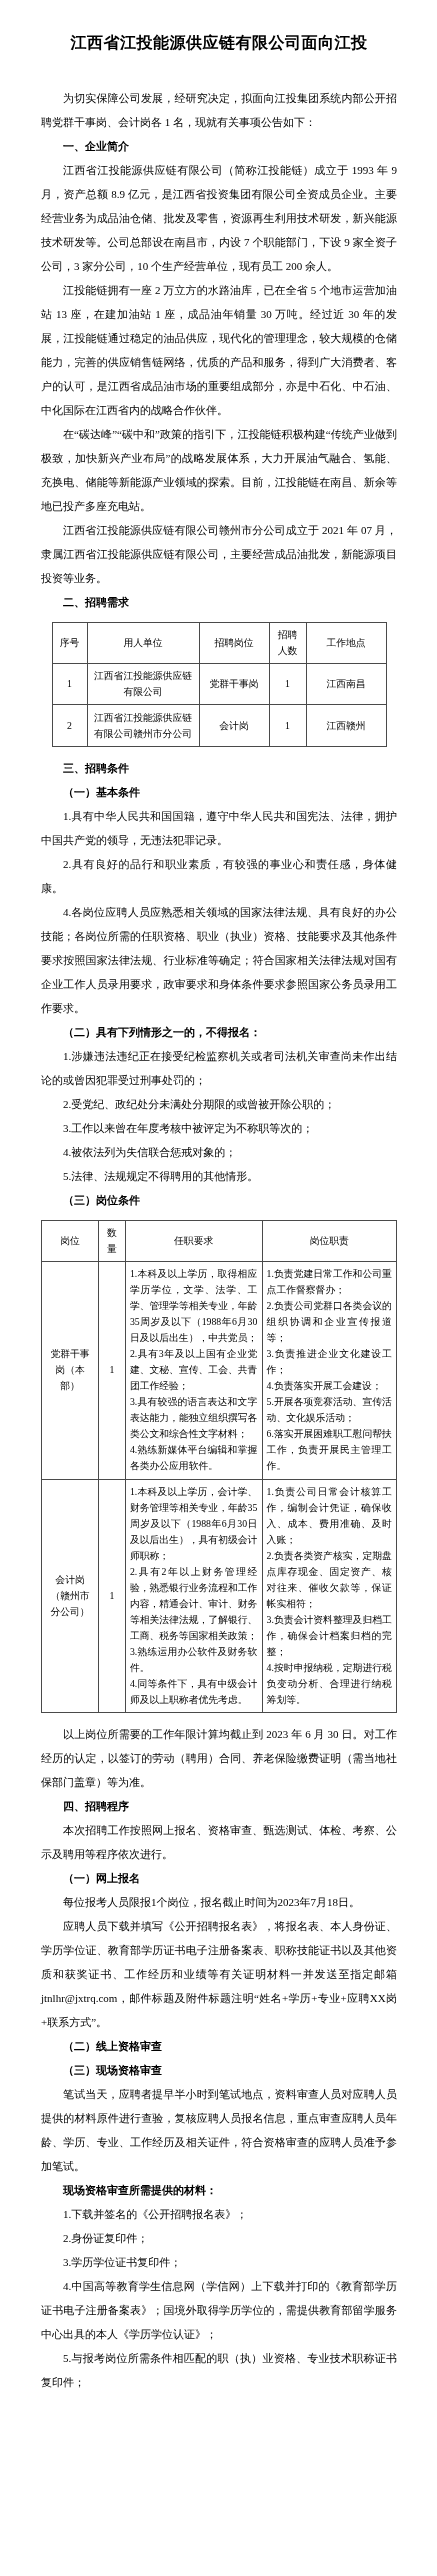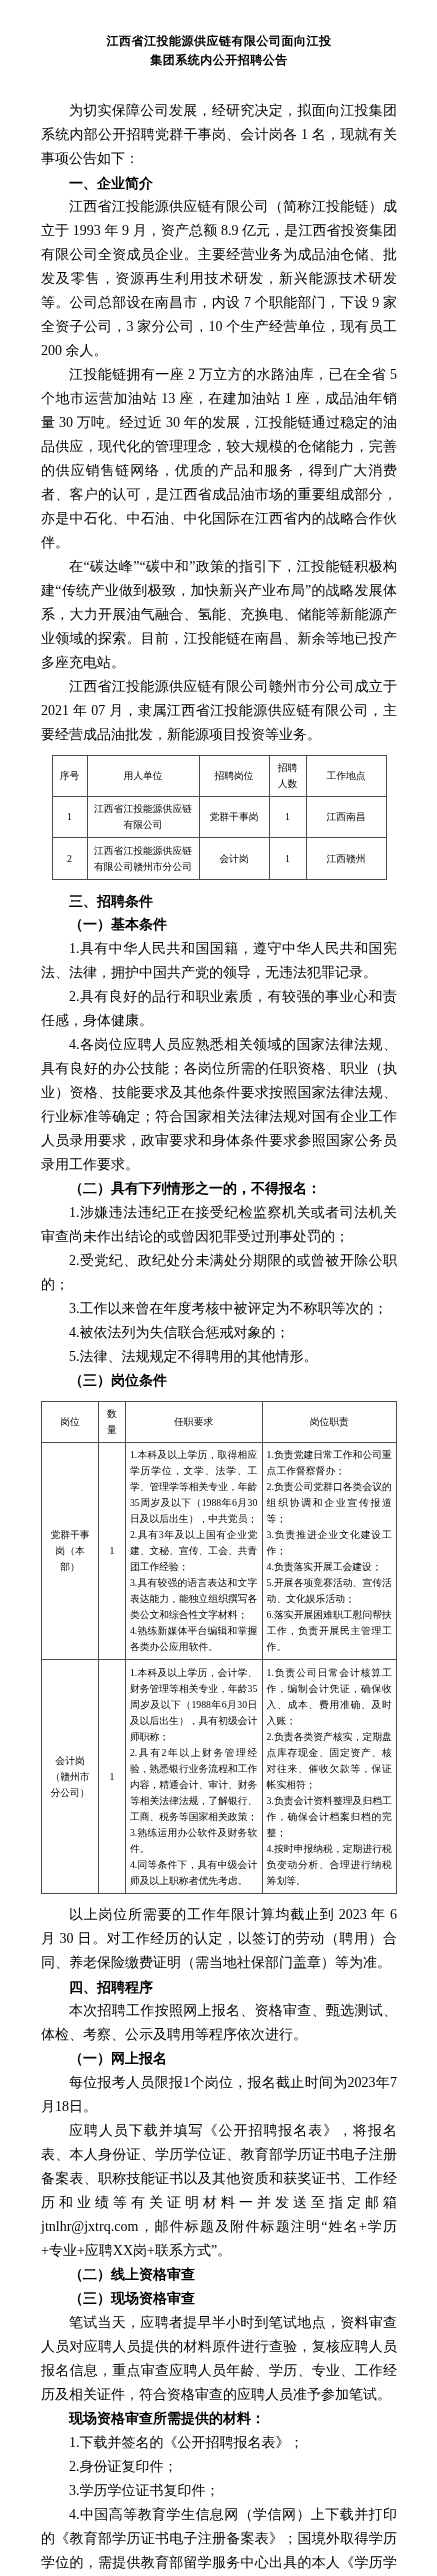--- a/index.html
+++ b/index.html
@@ -4,30 +4,30 @@
 <style>
   html, body { margin: 0; padding: 0; background: #ffffff; }
   body { color: #000000; font-family: "Liberation Serif", serif; }
   #doc {
     width: 438px;
     min-height: 3417px;
     box-sizing: border-box;
     padding: 32px 41px 46px 41px;
   }
   .title {
-    font-family: Liberation Sans, sans-serif;
-    font-size: 12px;
+    font-family: Liberation Mono, monospace;
+    font-size: 16px;
     font-weight: 700;
     text-align: center;
     line-height: 1.62;
     letter-spacing: 0.5px;
     margin: 0 0 28px 0;
   }
   .p, .pb, .h2, .h3 {
-    font-size: 14px;
+    font-size: 11px;
     line-height: 24px;
     text-indent: 2em;
     text-align: justify;
     margin: 0;
   }
   .h2 {
     font-family: "Liberation Sans", sans-serif;
     font-weight: 700;
   }
   .h3 { font-weight: 700; }
@@ -50,28 +50,28 @@
   td.c-center { text-align: center; }
   td.c-left { text-align: left; }
   .cell-line { text-align: justify; }
 </style>
 </head>
 <body>
 
 <div id="doc">
     <div class="title">
       <div>江西省江投能源供应链有限公司面向江投</div>
-      <div>集团系统内公开招聘公告</div>
     </div>
     <div class="p">为切实保障公司发展，经研究决定，拟面向江投集团系统内部公开招聘党群干事岗、会计岗各 1 名，现就有关事项公告如下：</div>
     <div class="h2">一、企业简介</div>
     <div class="p">江西省江投能源供应链有限公司（简称江投能链）成立于 1993 年 9 月，资产总额 8.9 亿元，是江西省投资集团有限公司全资成员企业。主要经营业务为成品油仓储、批发及零售，资源再生利用技术研发，新兴能源技术研发等。公司总部设在南昌市，内设 7 个职能部门，下设 9 家全资子公司，3 家分公司，10 个生产经营单位，现有员工 200 余人。</div>
     <div class="p">江投能链拥有一座 2 万立方的水路油库，已在全省 5 个地市运营加油站 13 座，在建加油站 1 座，成品油年销量 30 万吨。经过近 30 年的发展，江投能链通过稳定的油品供应，现代化的管理理念，较大规模的仓储能力，完善的供应销售链网络，优质的产品和服务，得到广大消费者、客户的认可，是江西省成品油市场的重要组成部分，亦是中石化、中石油、中化国际在江西省内的战略合作伙伴。</div>
     <div class="p">在“碳达峰”“碳中和”政策的指引下，江投能链积极构建“传统产业做到极致，加快新兴产业布局”的战略发展体系，大力开展油气融合、氢能、充换电、储能等新能源产业领域的探索。目前，江投能链在南昌、新余等地已投产多座充电站。</div>
     <div class="p">江西省江投能源供应链有限公司赣州市分公司成立于 2021 年 07 月，隶属江西省江投能源供应链有限公司，主要经营成品油批发，新能源项目投资等业务。</div>
+    <div class="h2">二、招聘需求</div>
     <table class="doc-table">
       <colgroup>
         <col style="width: 35px;">
         <col style="width: 112px;">
         <col style="width: 70px;">
         <col style="width: 37px;">
         <col style="width: 80px;">
       </colgroup>
       <tbody>
         <tr>

